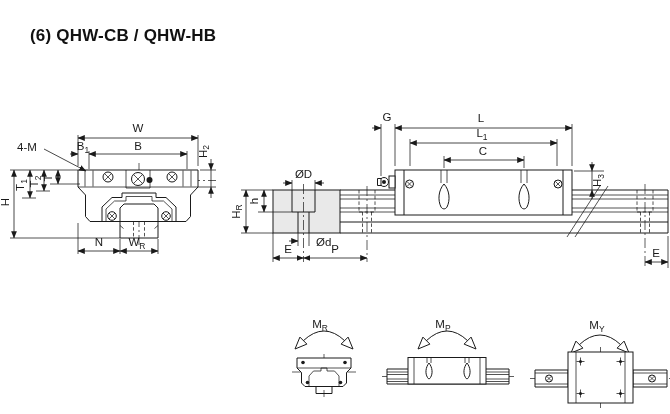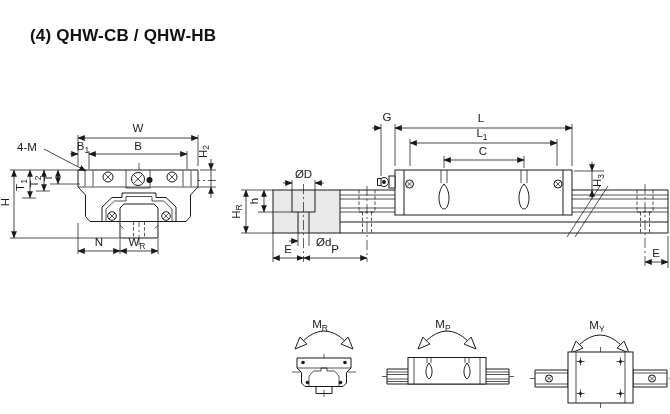--- a/index.html
+++ b/index.html
@@ -15,21 +15,21 @@
   .dim{stroke:#1a1a1a;stroke-width:.8;fill:none;}
   .cl{stroke:#1a1a1a;stroke-width:.7;fill:none;stroke-dasharray:10 3 2 3;}
   .hd{stroke:#1a1a1a;stroke-width:.75;fill:none;stroke-dasharray:3.5 2.2;}
   .wf{fill:#fff;}
   .bk{fill:#1a1a1a;}
 </style>
 </head>
 <body>
 
 <div class="page">
-  <div class="title">(4) QHW-CB / QHW-HB</div>
+  <div class="title">(6) QHW-CB / QHW-HB</div>
 
   <svg width="670" height="414" viewBox="0 0 670 414">
     <defs>
       <marker id="arr" viewBox="0 0 10 8" refX="9.5" refY="4" markerWidth="9" markerHeight="7.2" orient="auto-start-reverse">
         <path d="M0,0 L10,4 L0,8 Z" fill="#1a1a1a"></path>
       </marker>
     </defs>
 
     <g>
       <path class="cl" d="M139,163 V246"></path>

